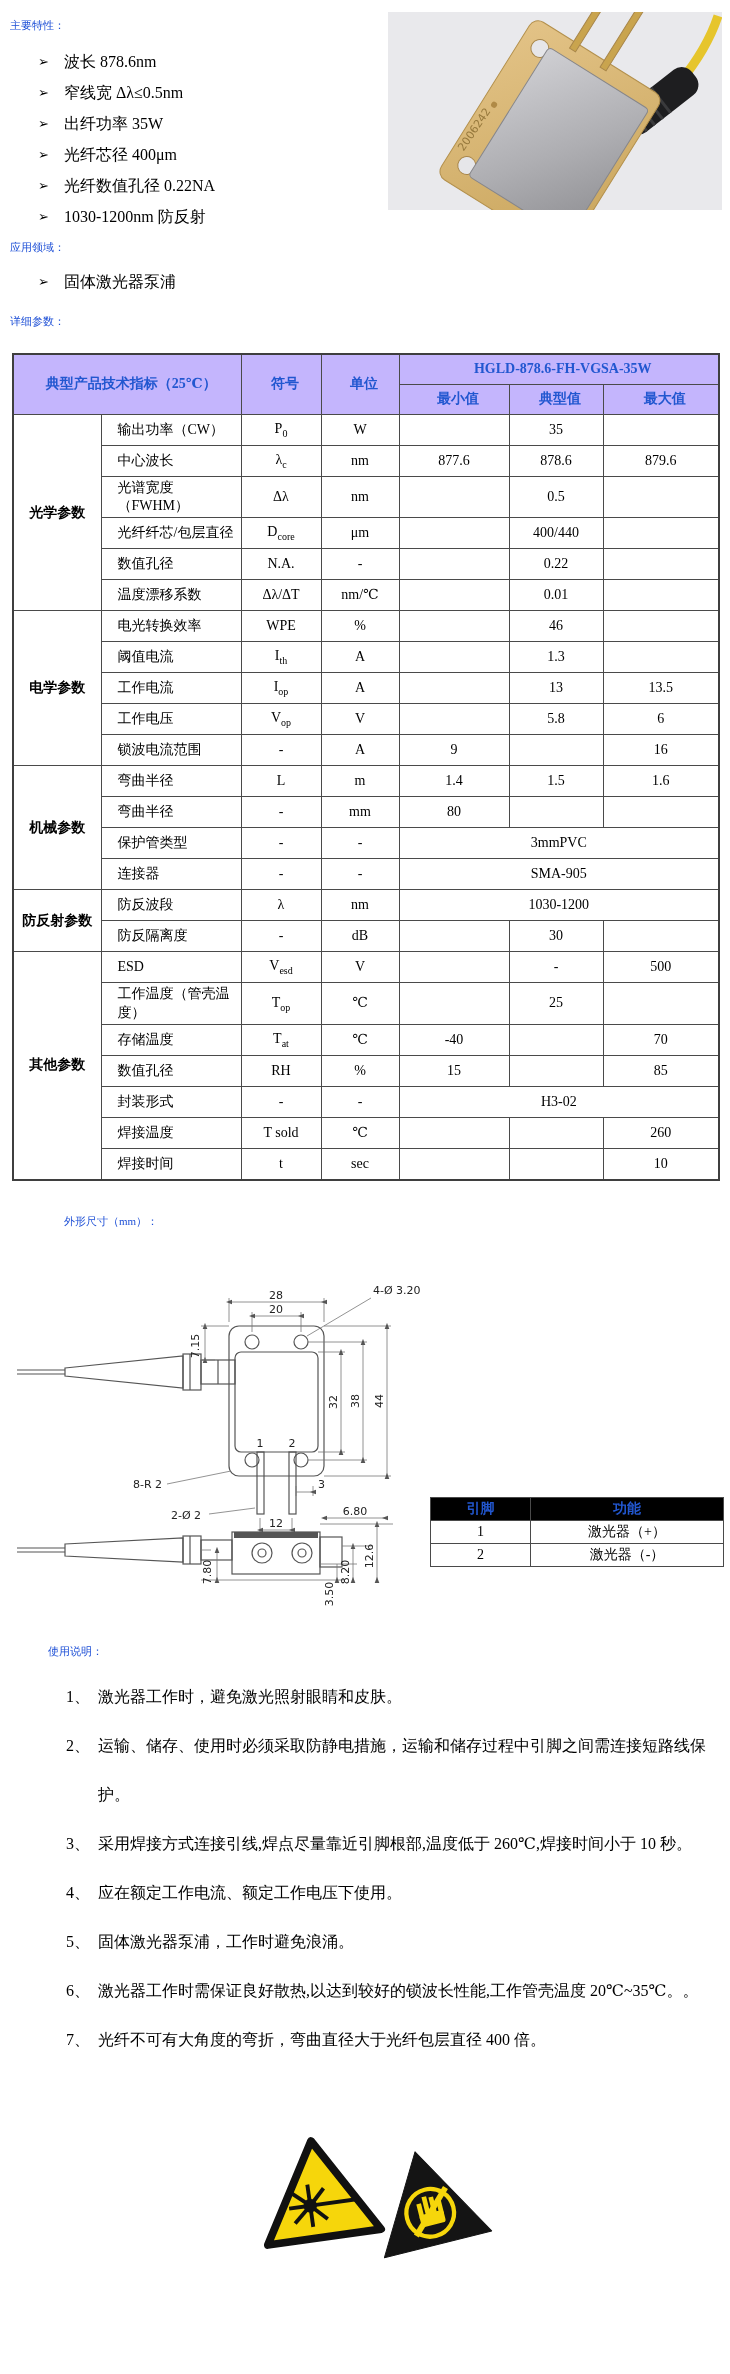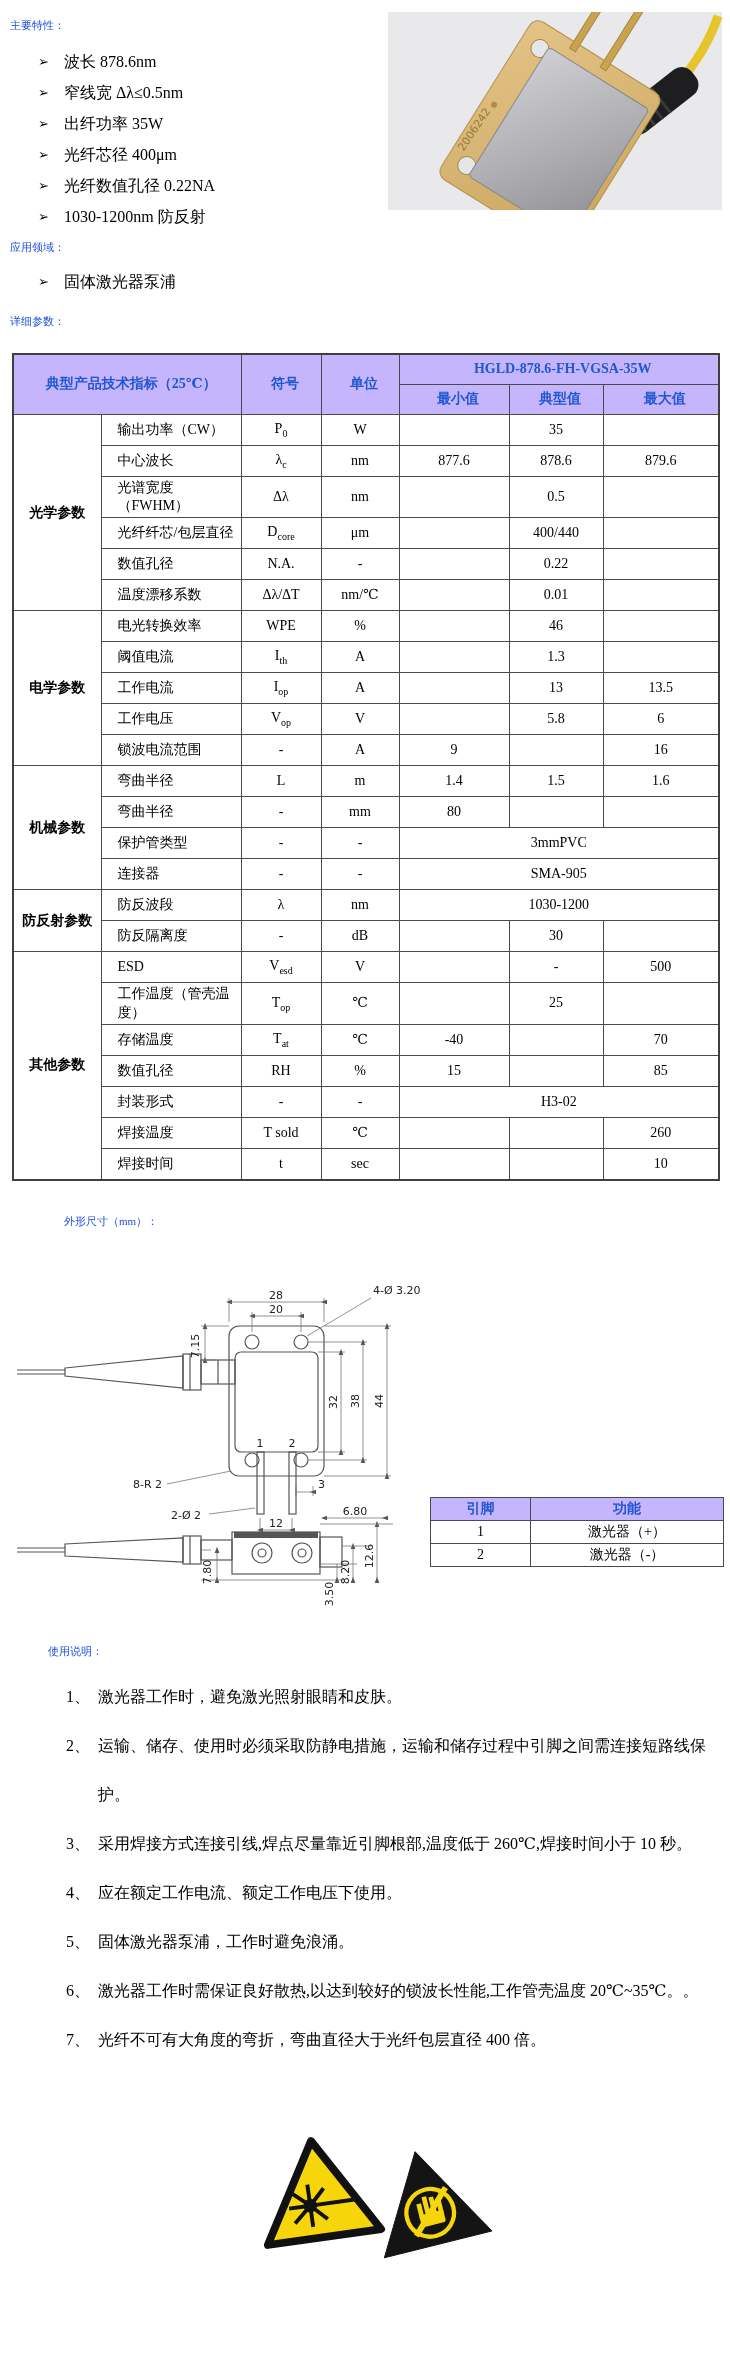--- a/index.html
+++ b/index.html
@@ -18,21 +18,21 @@
   
   table.spec{border-collapse:collapse;table-layout:fixed;width:706px;font-size:14px;border:2px solid #3f3f3f;}
   table.spec td{border:1px solid #4a4a4a;text-align:center;padding:2px 4px;height:26px;line-height:1.3;overflow:hidden;}
   table.spec thead td{background:#c4b5fd;color:#2257d0;font-weight:bold;height:25px;padding-left:12px;}
   table.spec td.param{text-align:left;padding-left:16px;}
   table.spec td.group-cell{font-weight:bold;}
   table.spec sub{font-size:10px;}
   
   table.pins{border-collapse:collapse;table-layout:fixed;width:293px;font-size:14px;border:1px solid #4a4a4a;}
   table.pins td{border:1px solid #4a4a4a;text-align:center;height:20px;padding:1px 4px;}
-  table.pins .hd{background:#c4b5fd;color:#2257d0;font-weight:bold;}
+  table.pins .hd{background:#000000;color:#2257d0;font-weight:bold;}
   
   .instr{width:650px;font-size:16px;}
   .instr-item{display:flex;line-height:49px;}
   .instr-item .num{width:32px;flex:none;}
   .instr-item .txt{flex:1;}
   
   svg text{font-family:"DejaVu Sans","Liberation Sans",sans-serif;}
   .drawing text{font-size:11px;fill:#222;}
   .warn-laser{transform:rotate(-8deg);}
   .warn-esd{transform:rotate(-14deg);}

